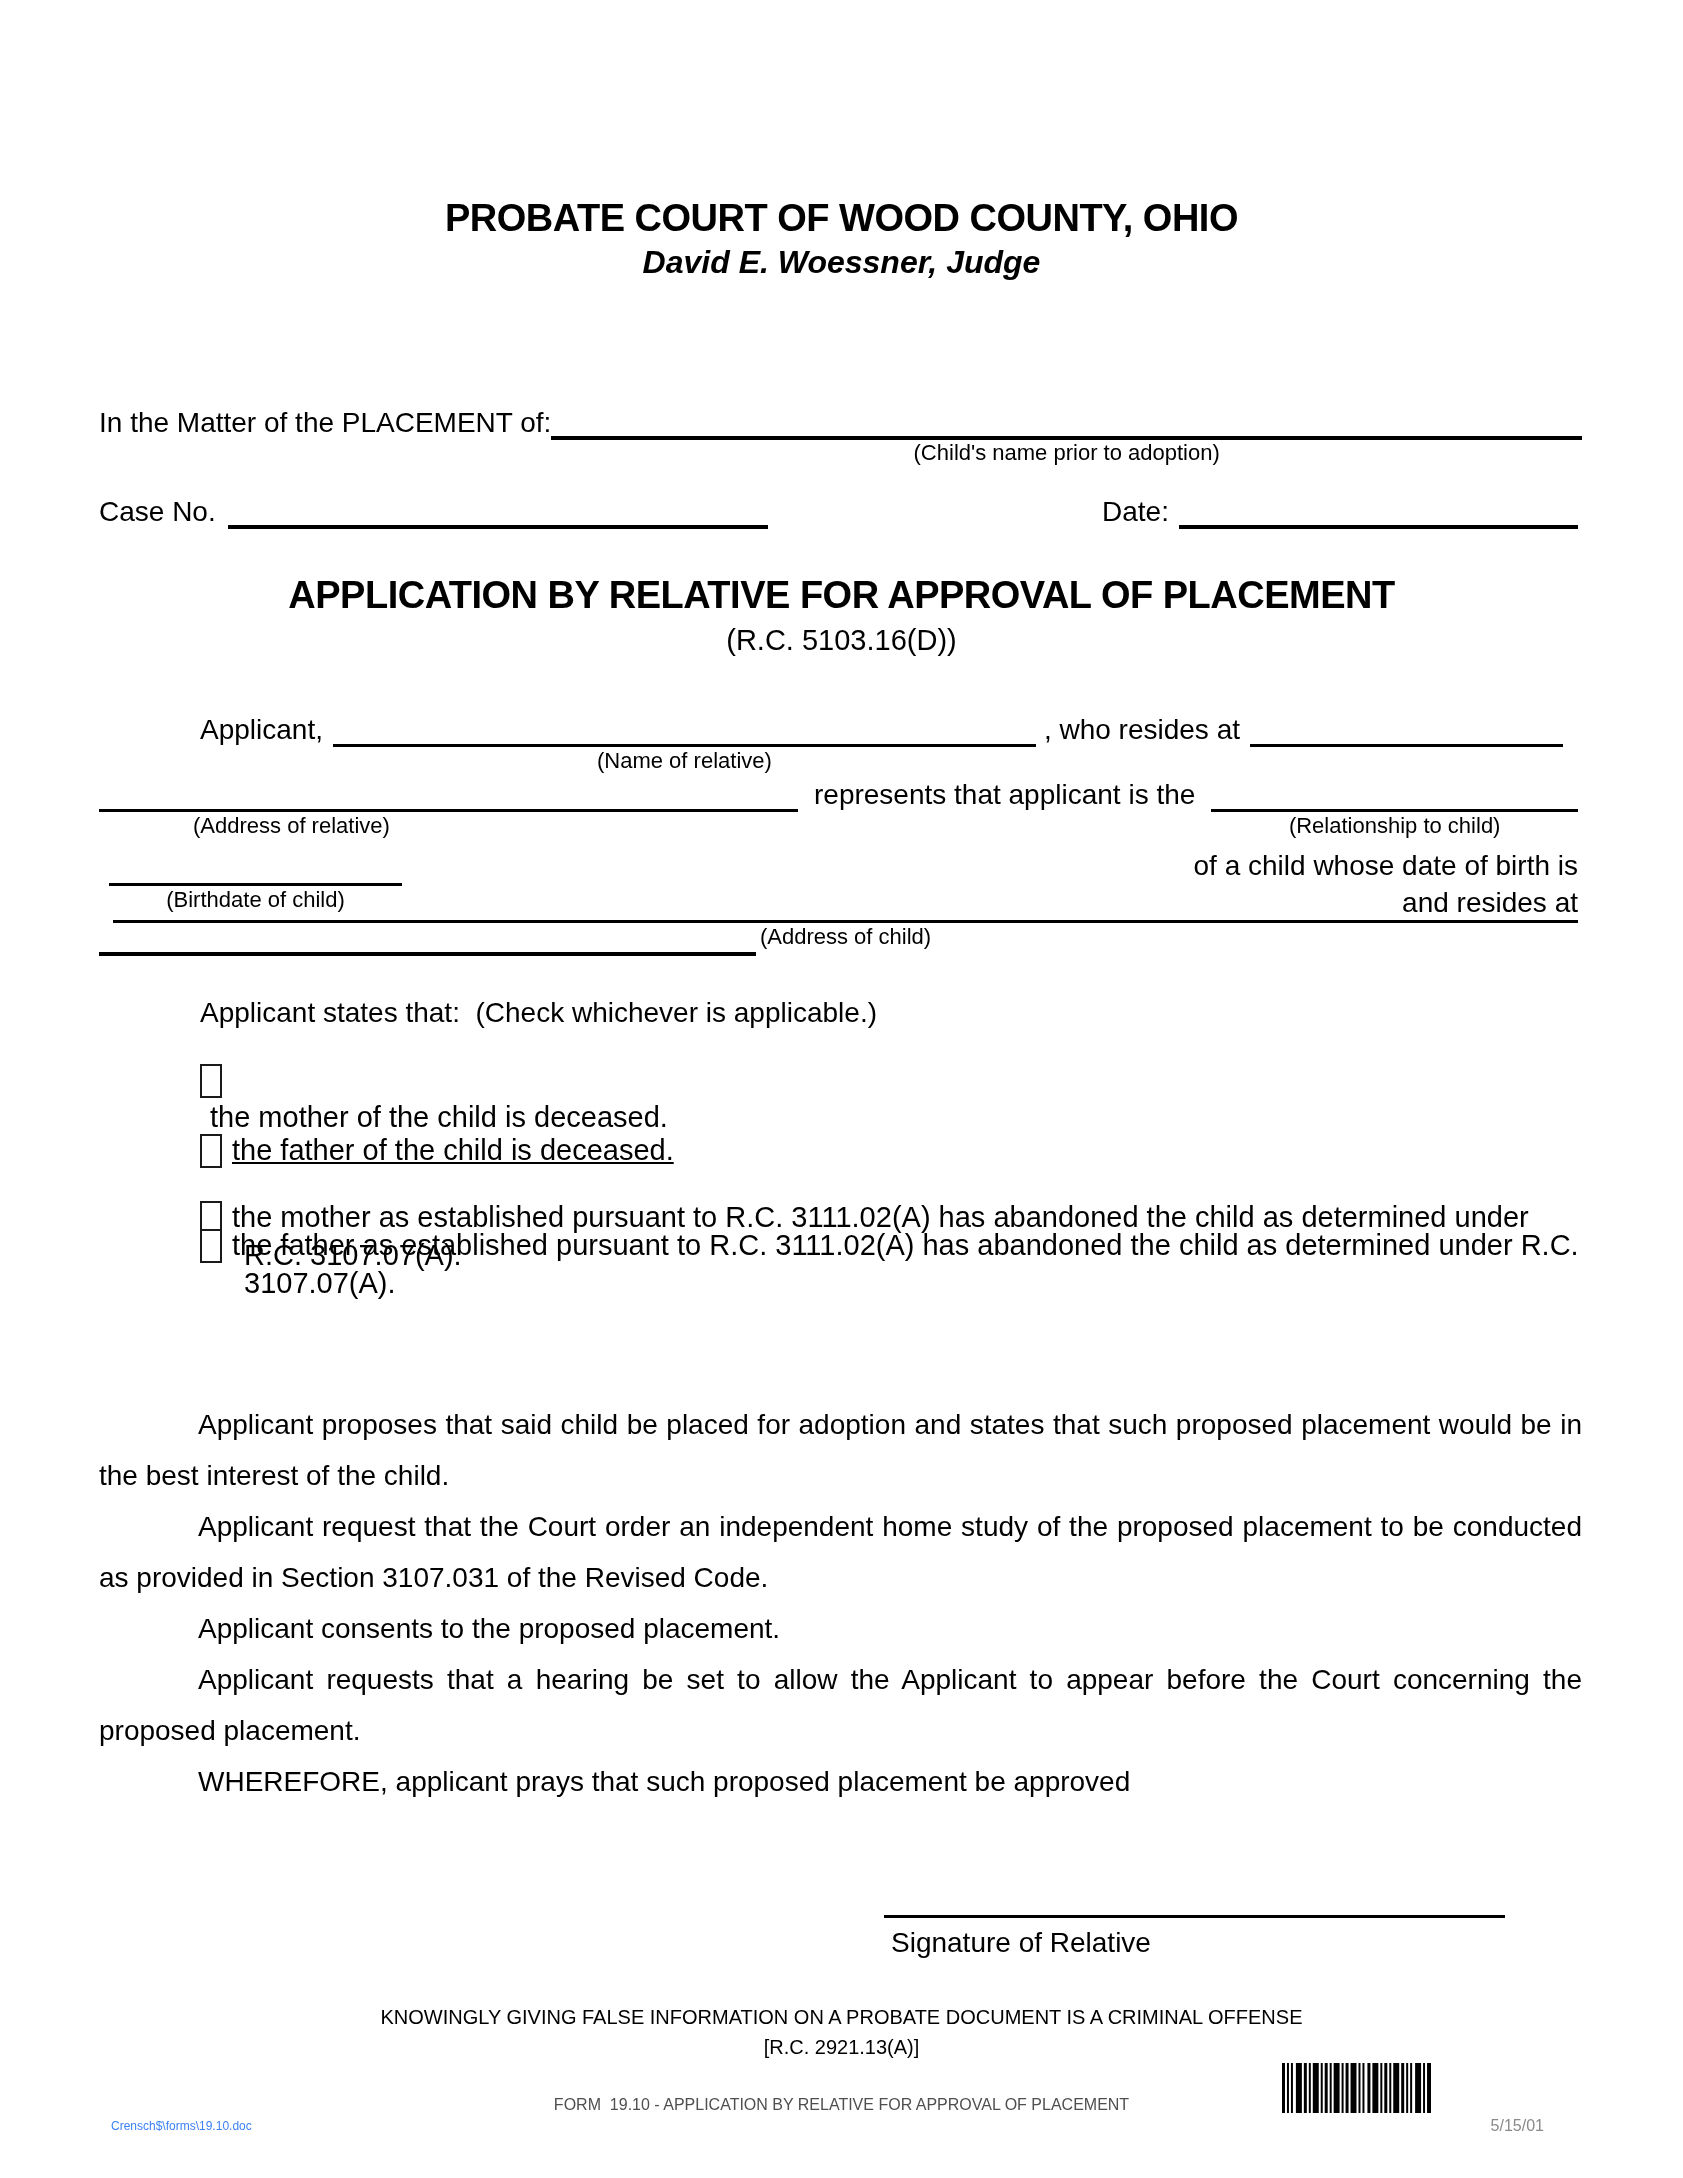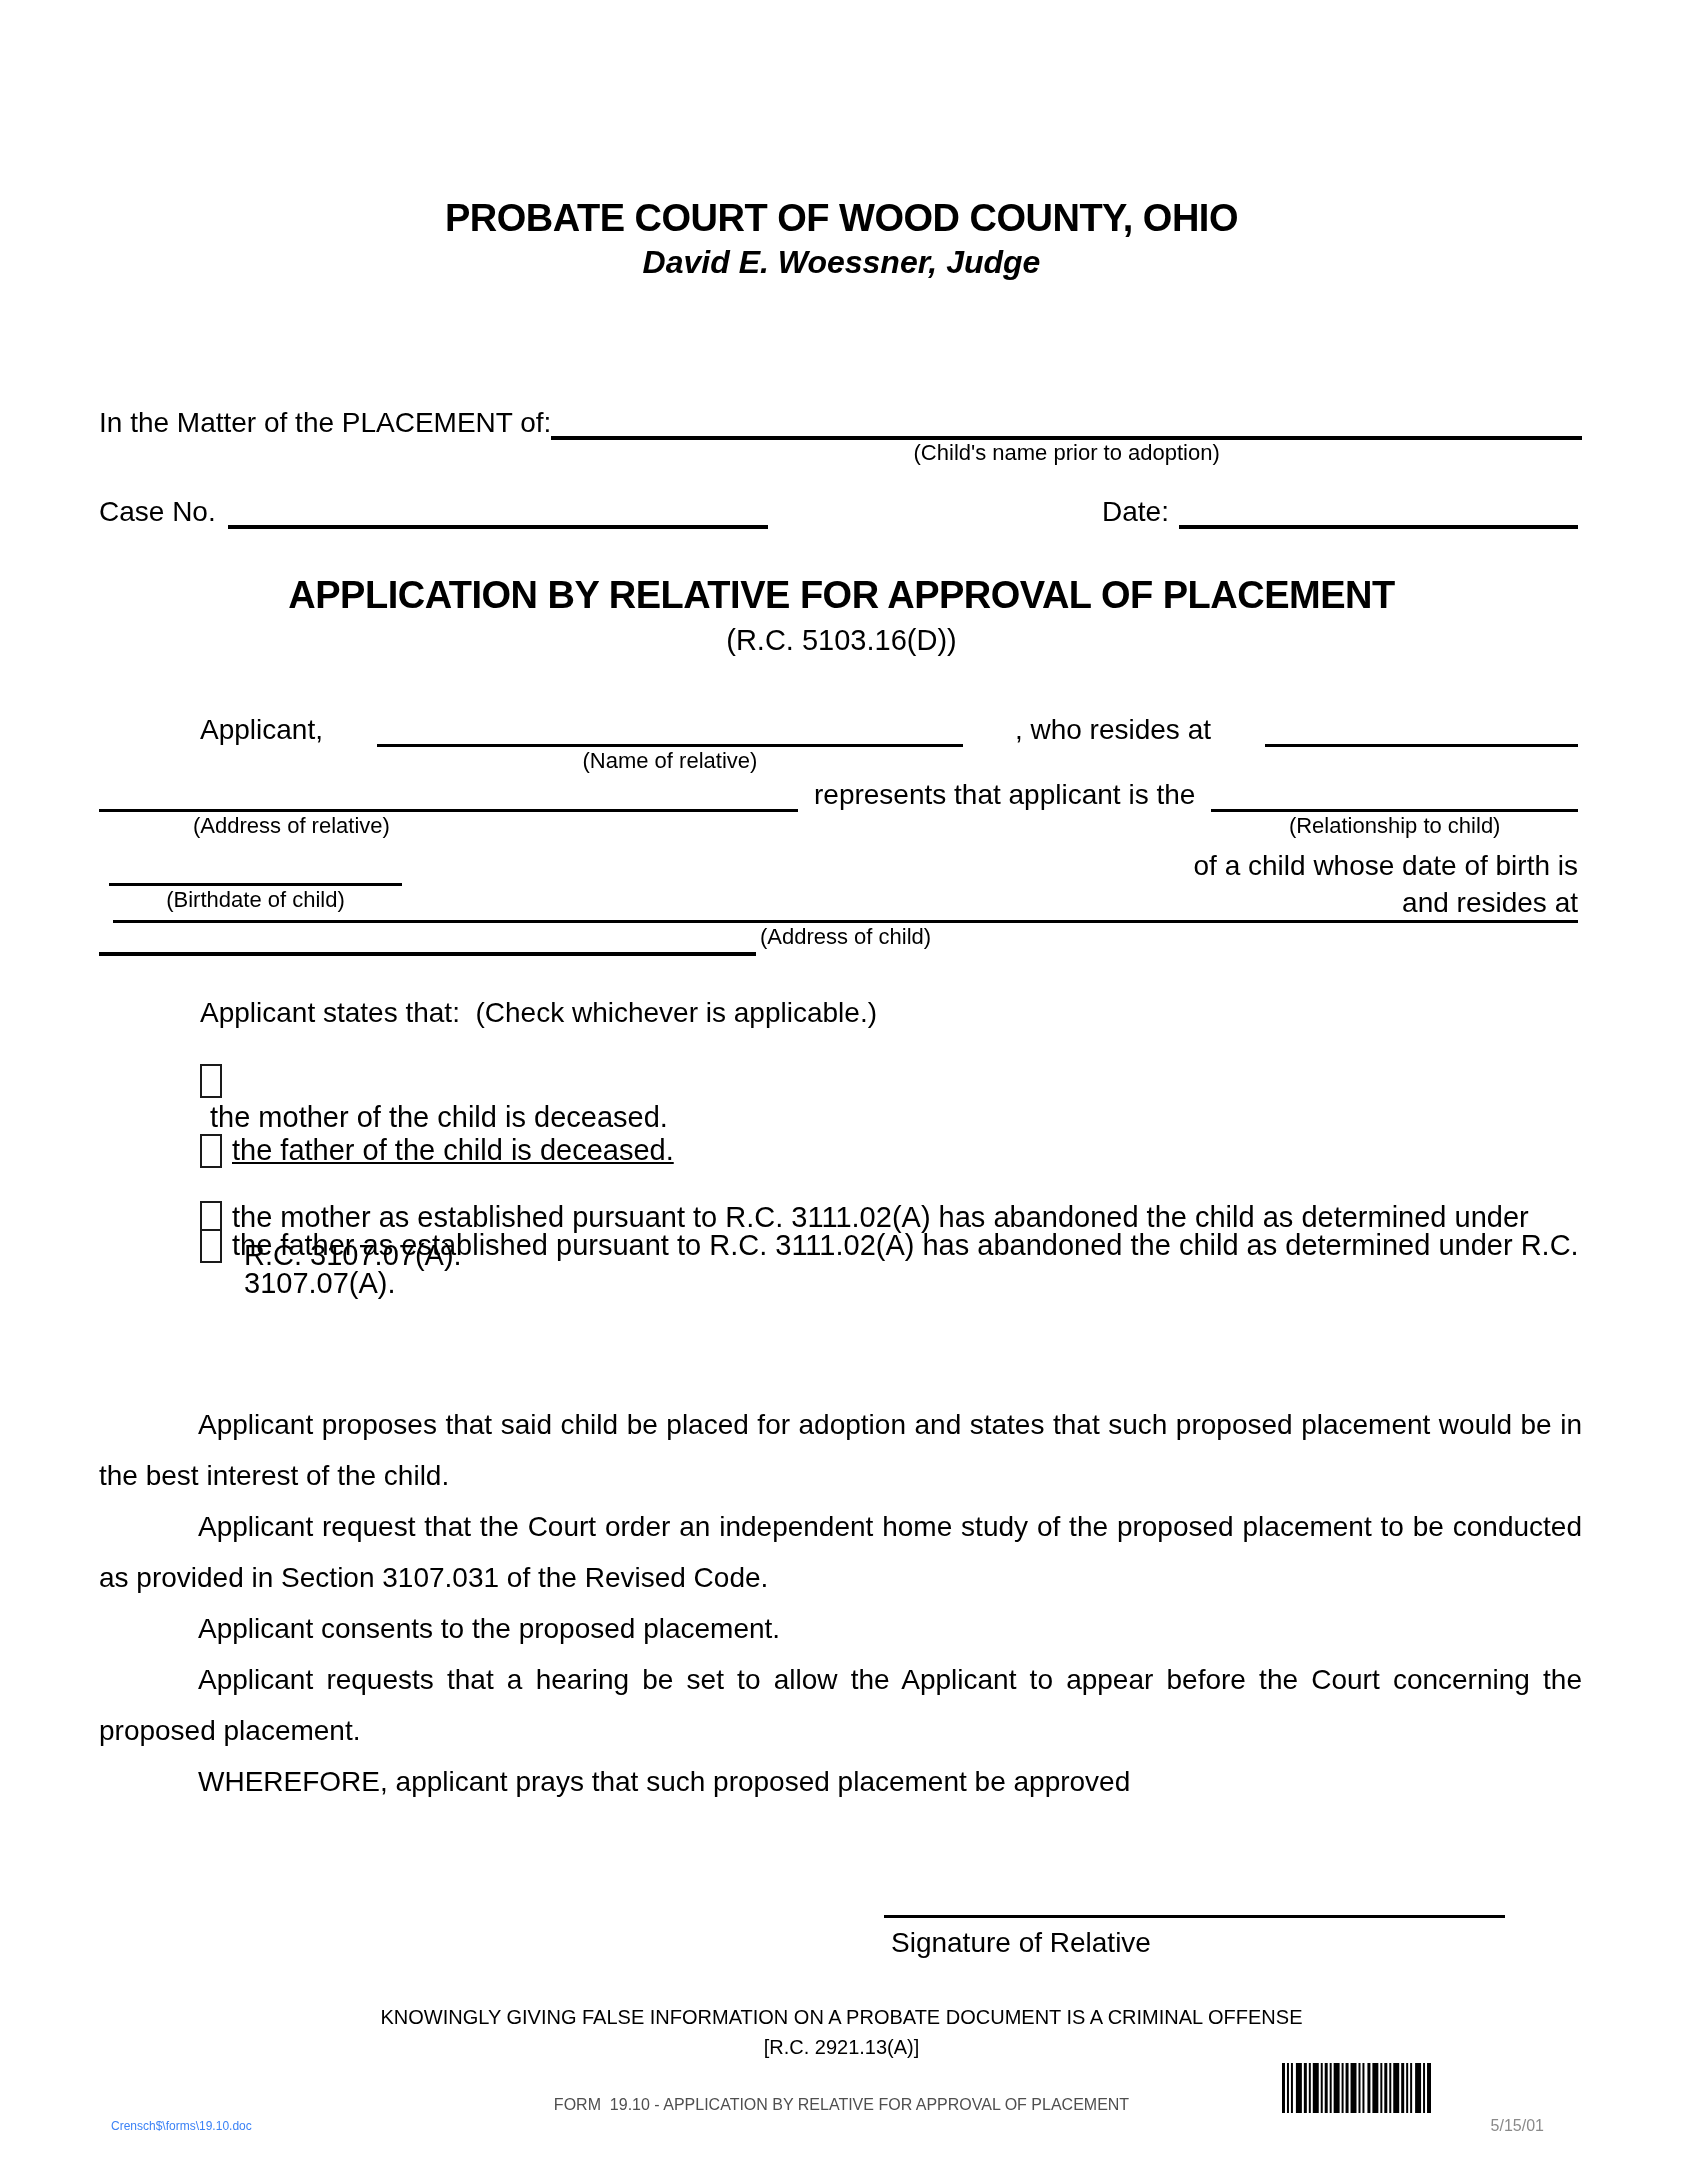--- a/index.html
+++ b/index.html
@@ -25,21 +25,21 @@
   }
   .cap-left{left:94px;width:auto;text-align:left;}
   .matter-row{left:99px;right:101px;top:400px;height:40px;}
   .case-row{left:99px;right:105px;top:491px;height:38px;}
   .case-blank{width:540px;margin-left:12px;}
   .date-group{position:absolute;left:1003px;right:0;top:0;bottom:0;display:flex;align-items:flex-end;}
   .date-group .blank{margin-left:10px;}
   .title{position:absolute;top:572px;left:0;right:0;margin:0;text-align:center;
     font-size:38px;font-weight:bold;line-height:46px;letter-spacing:-0.5px;}
   .statute{position:absolute;top:624px;left:0;right:0;text-align:center;font-size:29px;}
-  .row-a{left:200px;right:105px;top:711px;height:36px;gap:44px;}
+  .row-a{left:200px;right:120px;top:711px;height:36px;}
   .row-a .blank{margin-left:10px;}
   .row-a .lbl + .blank + .lbl{margin-left:8px;}
   .w316{width:313px;flex:none;}
   .row-b{left:99px;right:105px;top:776px;height:36px;}
   .w706{width:699px;flex:none;}
   .row-b .lbl{margin-left:16px;}
   .row-b .grow{margin-left:16px;}
   .row-c{left:99px;right:105px;top:849px;height:36px;flex-direction:column;}
   .w296{width:293px;flex:none;margin-left:10px;}
   .row-c .lbl + .blank + .lbl{margin-left:16px;}

